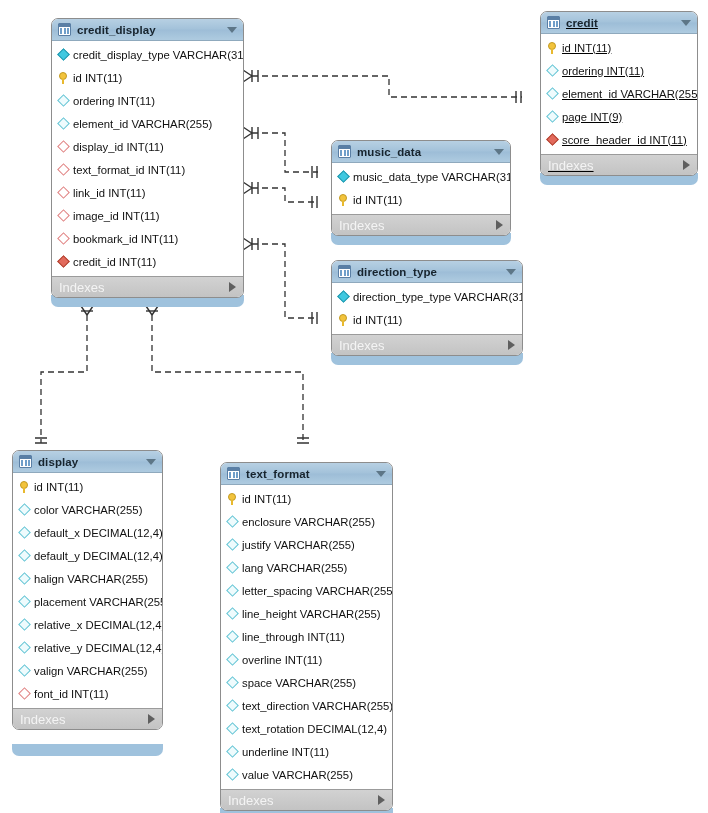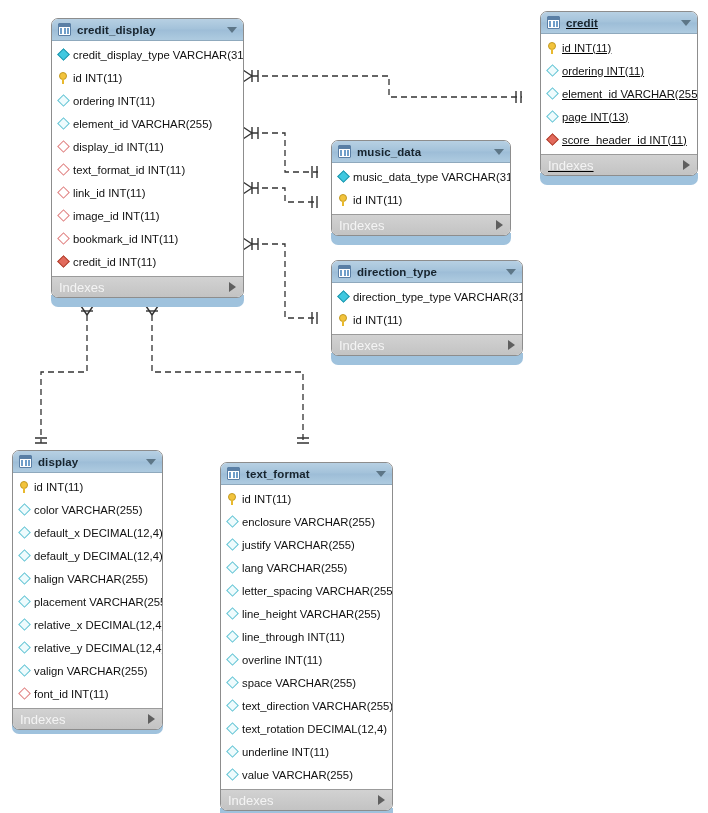--- a/index.html
+++ b/index.html
@@ -275,21 +275,21 @@
             <div class="col">
               <span class="gl dia plain"></span>
               <span>ordering INT(11)</span>
             </div>
             <div class="col">
               <span class="gl dia plain"></span>
               <span>element_id VARCHAR(255)</span>
             </div>
             <div class="col">
               <span class="gl dia plain"></span>
-              <span>page INT(13)</span>
+              <span>page INT(9)</span>
             </div>
             <div class="col">
               <span class="gl dia fkfill"></span>
               <span>score_header_id INT(11)</span>
             </div>
           </div>
           <div class="idx">
             <span>Indexes</span>
             <span class="arrow"></span>
           </div>
@@ -346,21 +346,21 @@
               <span class="gl key"></span>
               <span>id INT(11)</span>
             </div>
           </div>
           <div class="idx">
             <span>Indexes</span>
             <span class="arrow"></span>
           </div>
         </div>
       </div>
-      <div class="table-box" style="left: 12px; top: 450px; width: 151px; padding-bottom: 4px;">
+      <div class="table-box" style="left: 12px; top: 450px; width: 151px; padding-bottom: 26px;">
         <div class="shadow-strip" style="height: 12px;"></div>
         <div class="card">
           <div class="hdr">
             <span class="hdr-icon">
               <i class="r1"></i>
               <i class="c1"></i>
               <i class="c2"></i>
               <i class="c3"></i>
             </span>
             <span class="hdr-title">display</span>

